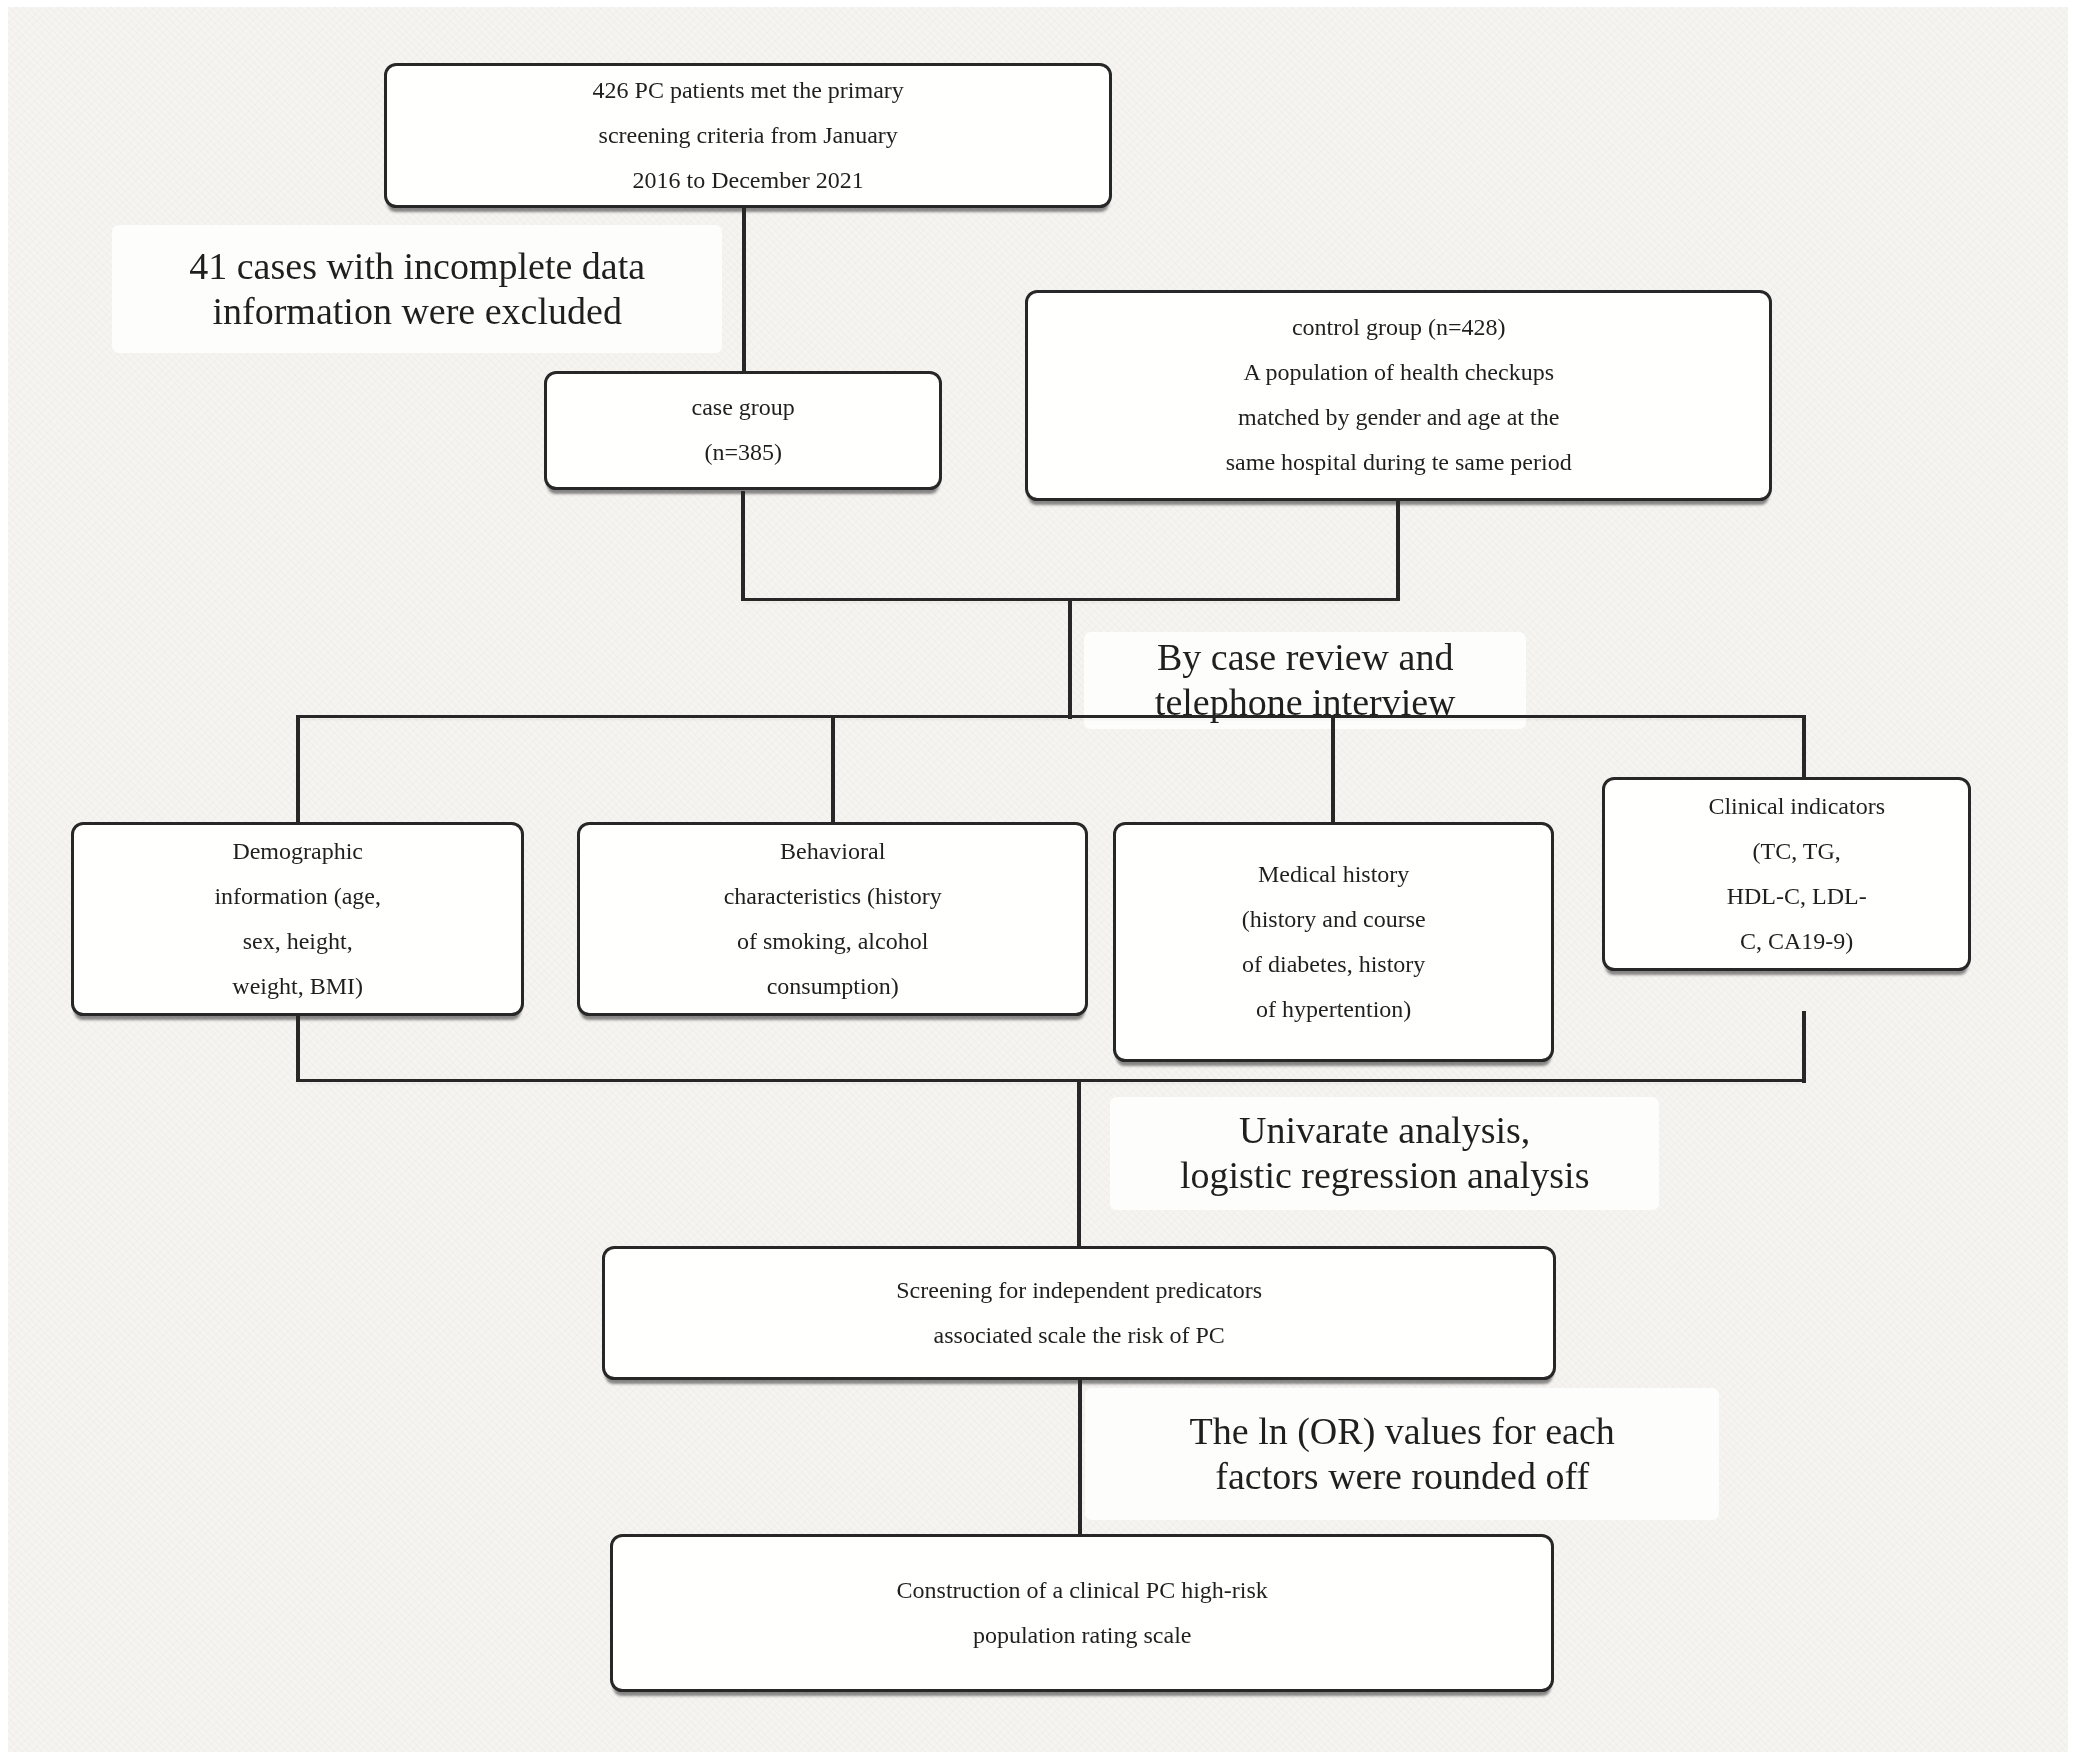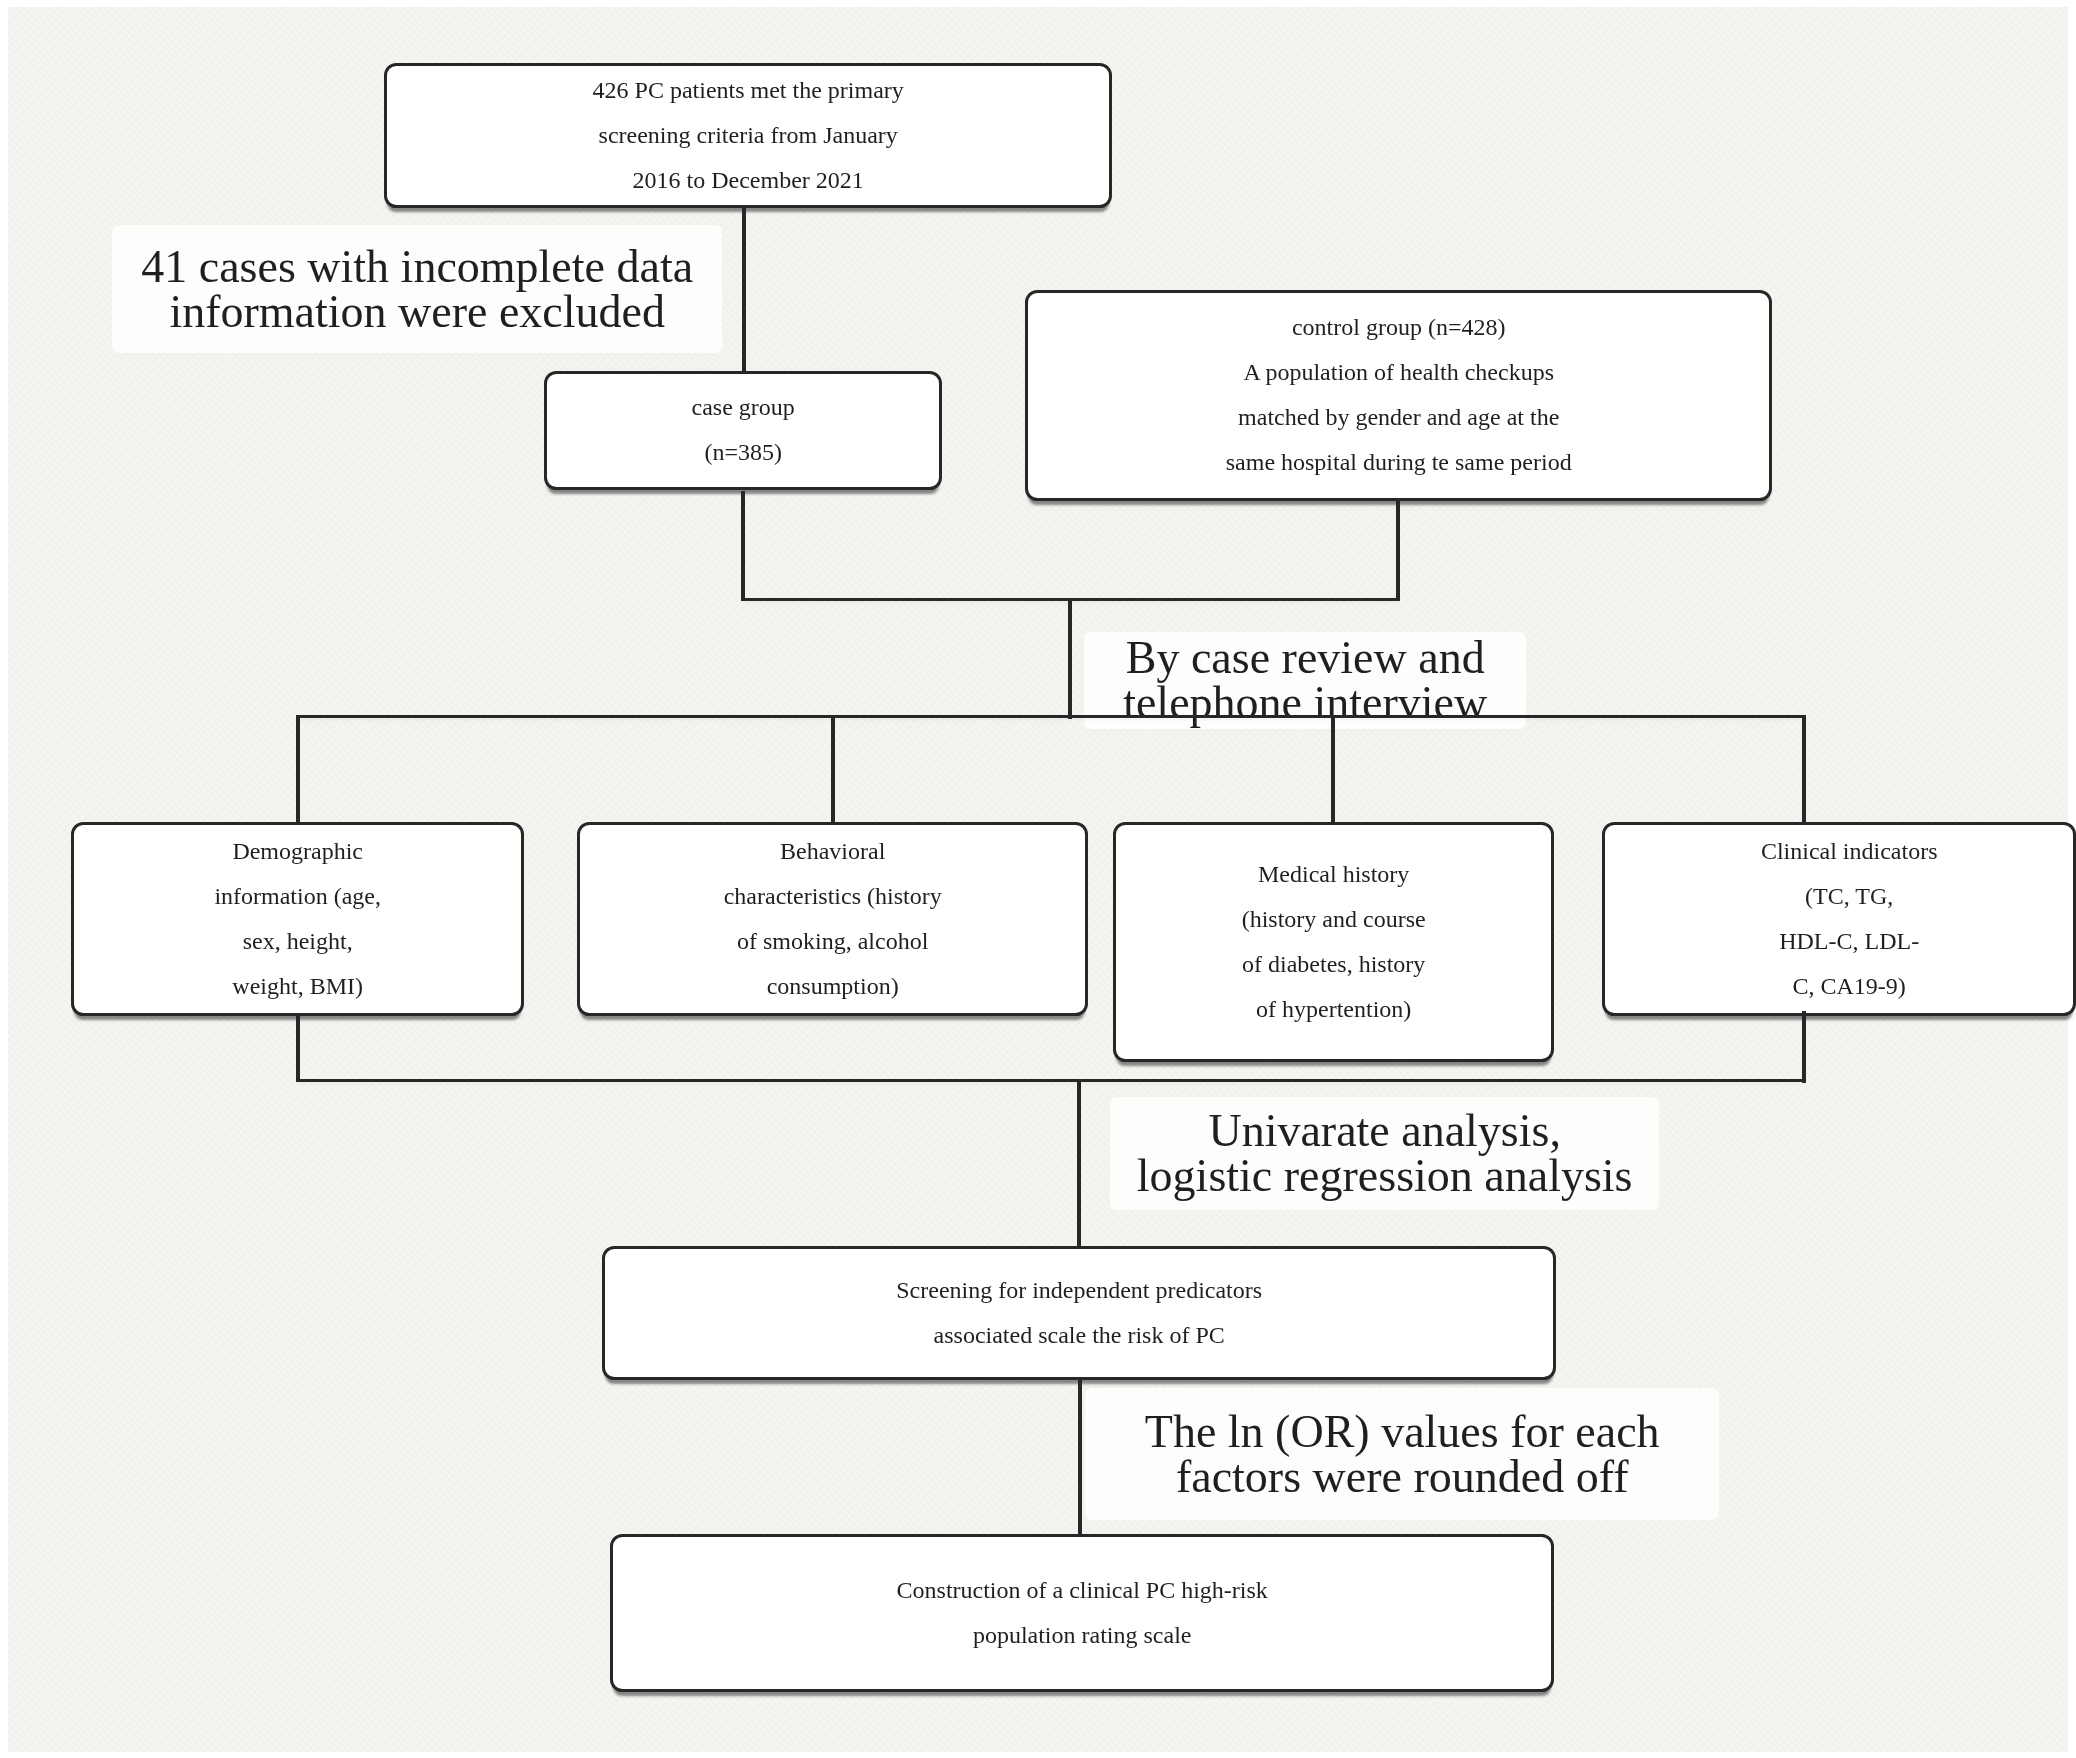--- a/index.html
+++ b/index.html
@@ -28,21 +28,21 @@
     font-size:24px;line-height:45px;color:#1f1f1f;
     box-shadow:0 6.8px 2.7px -3.4px rgba(0,0,0,0.45);
   }
   .lbl{
     position:absolute;
     background:#fdfdfc;
     border-radius:6.8px;
     box-sizing:border-box;
     display:flex;flex-direction:column;justify-content:center;align-items:center;
     text-align:center;
-    font-size:46px;line-height:45px;color:#1f1f1f;
+    font-size:38px;line-height:45px;color:#1f1f1f;
   }
   .vline{position:absolute;width:3.4px;background:#272727;}
   .hline{position:absolute;height:3.4px;background:#272727;box-shadow:0 2.7px 2px -1.4px rgba(0,0,0,0.28);}
   .line{white-space:nowrap;}
 </style>
 </head>
 <body>
 
 <div id="canvas">
 
@@ -101,21 +101,21 @@
     <div class="line">weight, BMI)</div>
   </div>
 
   <div class="box" style="left:1105px;top:815px;width:441px;height:240px;">
     <div class="line">Medical history</div>
     <div class="line">(history and course</div>
     <div class="line">of diabetes, history</div>
     <div class="line">of hypertention)</div>
   </div>
 
-  <div class="box" style="left:1594px;top:815px;width:474px;height:194px;padding-left:20px;">
+  <div class="box" style="left:1594px;top:770px;width:369px;height:194px;padding-left:20px;">
     <div class="line">Clinical indicators</div>
     <div class="line">(TC, TG,</div>
     <div class="line">HDL-C, LDL-</div>
     <div class="line">C, CA19-9)</div>
   </div>
 
   <div class="vline" style="left:288px;top:1009px;height:66px;"></div>
   <div class="vline" style="left:1794px;top:1004px;height:72px;"></div>
   <div class="hline" style="left:288px;top:1072px;width:1508px;"></div>
   <div class="vline" style="left:1069px;top:1072px;height:167px;"></div>

